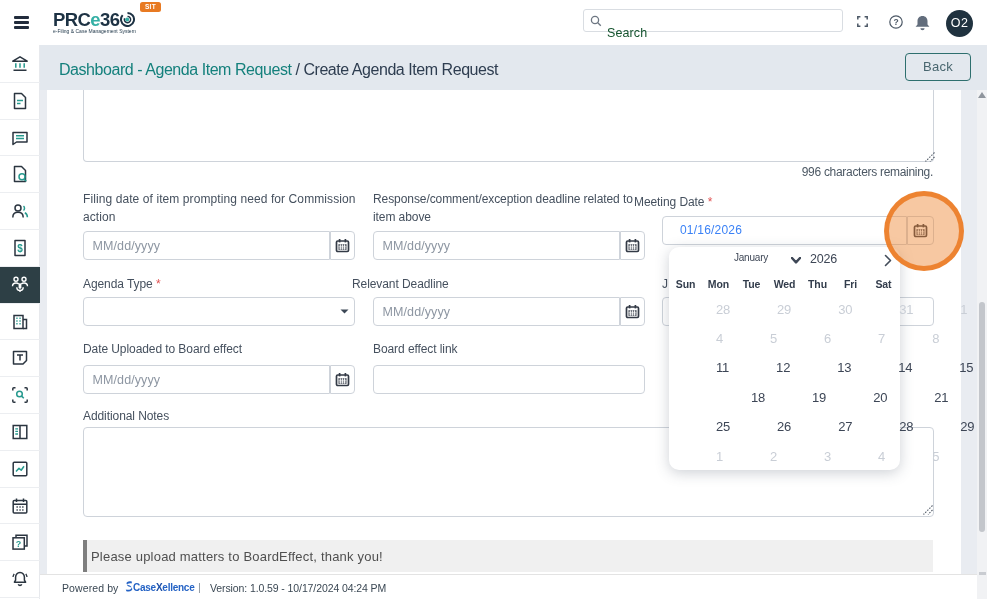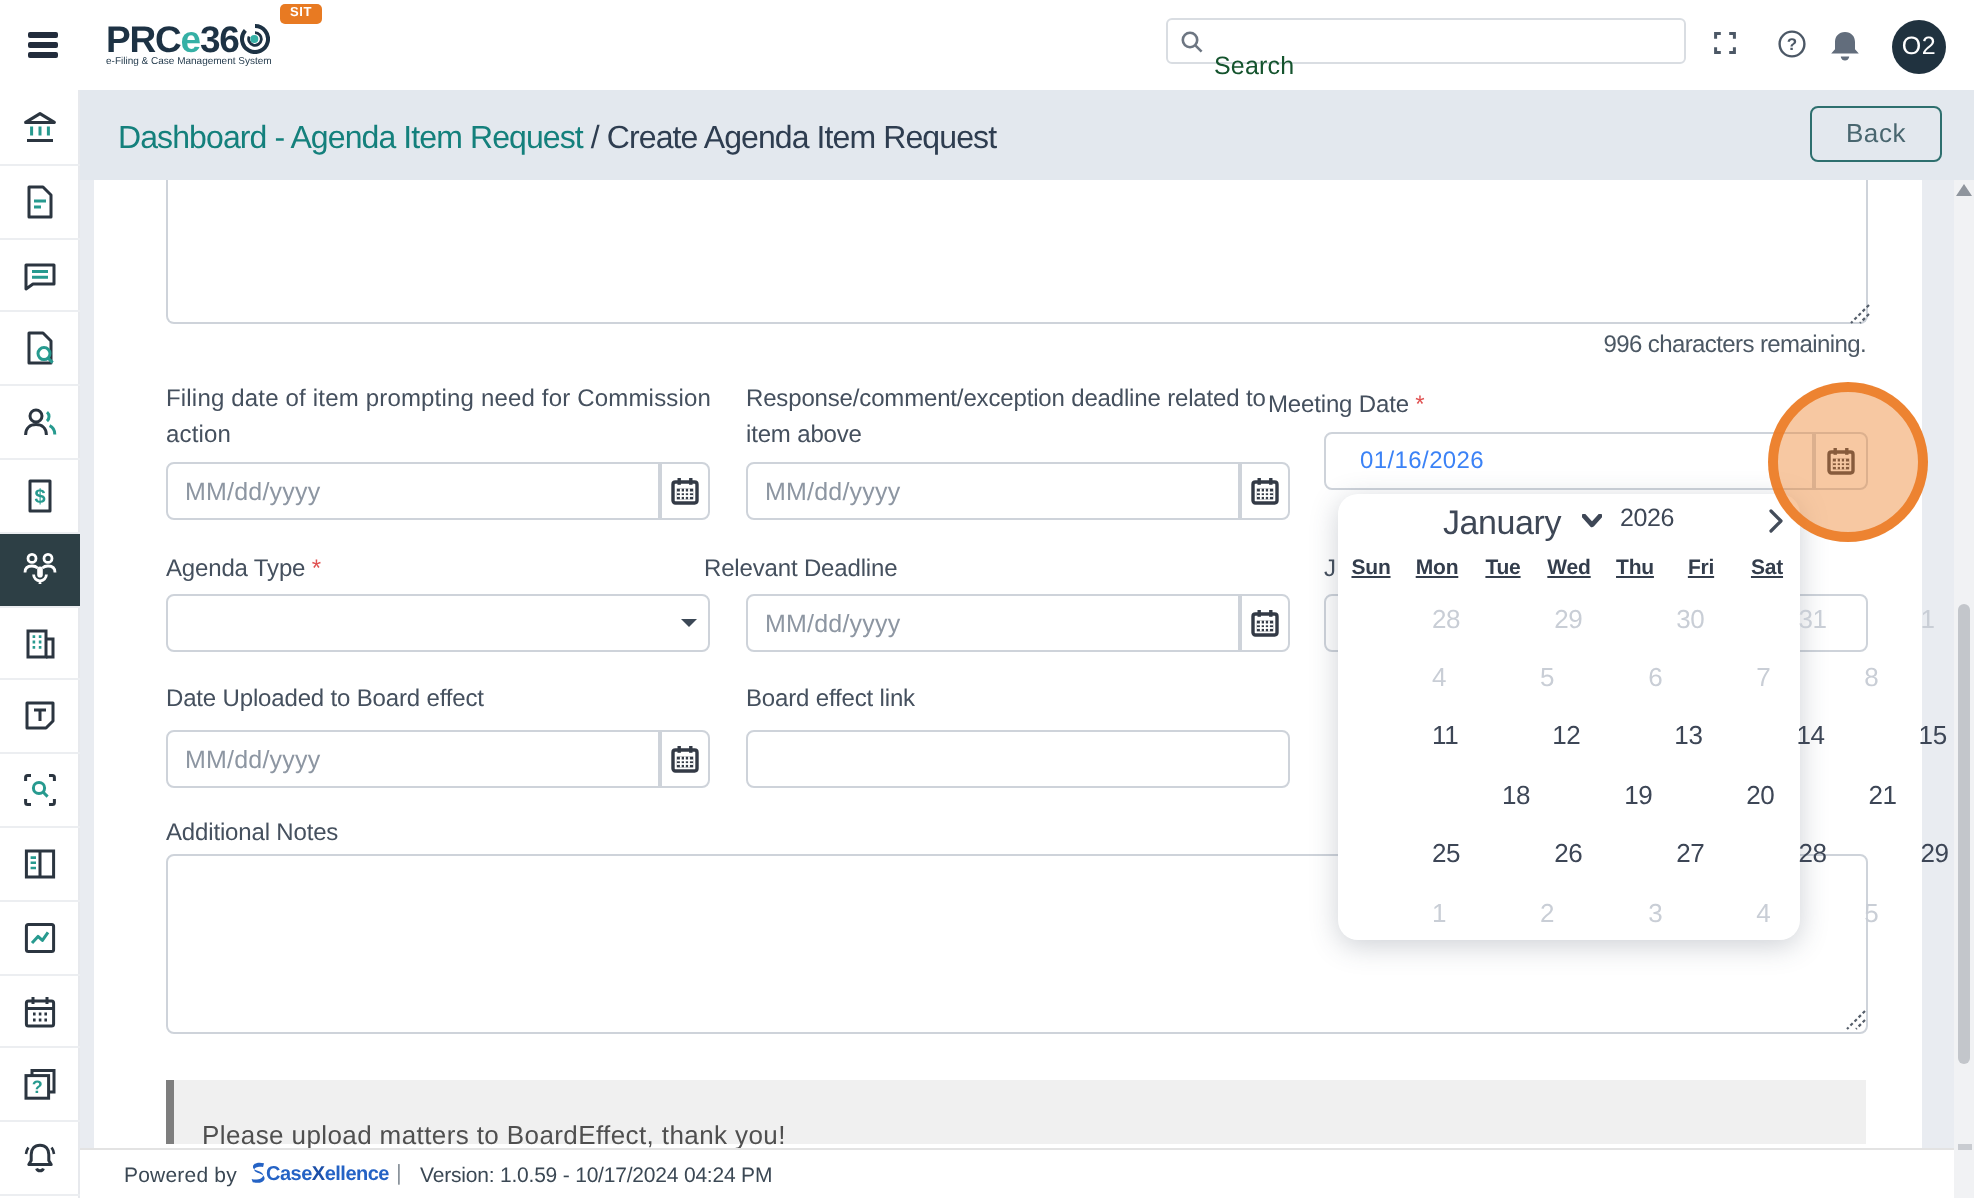--- a/index.html
+++ b/index.html
@@ -101,24 +101,24 @@
   </div>
 <div class="abs input" style="left:373px; top:365px; width:272px; height:29px;"></div>
 
 <div class="abs lbl" style="left:83px; top:408px;">Additional Notes</div>
 <div class="abs" style="left:83px; top:427px; width:851px; height:90px; border:1px solid #ced3da; border-radius:4px; background:#fff;"></div>
 <svg class="abs" style="left:923px; top:505px;" width="10" height="10" viewBox="0 0 10 10">
     <path d="M9.5 0.5 L0.5 9.5 M9.5 5 L5 9.5" stroke="#555e6a" stroke-width="1.1" stroke-dasharray="1.6,1.3"></path>
   </svg>
 
 <div class="abs" style="left:83px; top:540px; width:850px; height:32px; background:#f0f0f0; border-left:4px solid #7e7e7e;"></div>
-<div class="abs" style="left:101px; top:549px; font-size:13px; letter-spacing:0.2px; color:#4f4f4f;margin-top:11px;">Please upload matters to BoardEffect, thank you!</div>
+<div class="abs" style="left:91px; top:549px; font-size:13px; letter-spacing:0.2px; color:#4f4f4f;">Please upload matters to BoardEffect, thank you!</div>
 
 <div class="abs" style="left:669px; top:247px; width:231px; height:223px; background:#fff; border-radius:10px; box-shadow:0 3px 14px rgba(60,70,90,0.25); z-index:20;">
-  <div class="abs" style="left:46px; top:5px; width:72px; text-align:center; font-size:17px; letter-spacing:-0.2px; color:#3e4756;">January</div>
+  <div class="abs" style="left:46px; top:5px; width:72px; text-align:center; font-size:10px; letter-spacing:-0.2px; color:#3e4756;">January</div>
   <svg class="abs" style="left:122px; top:10px;" width="10" height="7" viewBox="0 0 10 7">
       <path d="M1 1 L5 5.4 L9 1" fill="none" stroke="#3e4756" stroke-width="2.4" stroke-linecap="round" stroke-linejoin="round"></path>
     </svg>
   <div class="abs" style="left:141px; top:5px; font-size:12.5px; letter-spacing:-0.2px; color:#3e4756;">2026</div>
   <svg class="abs" style="left:215px; top:7px;" width="8" height="13" viewBox="0 0 8 13">
       <path d="M1.5 1.5 L6.5 6.5 L1.5 11.5" fill="none" stroke="#434c5a" stroke-width="1.6" stroke-linecap="round" stroke-linejoin="round"></path>
     </svg>
   <div class="cal-row" style="top:31.3px;">
       <span class="dn">Sun</span>
       <span class="dn">Mon</span>
@@ -332,21 +332,21 @@
     <div class="sep" style="top:478.4px;"></div>
     <div class="sep" style="top:515.2px;"></div>
     <div class="sep" style="top:552px;"></div>
 </div>
 
 <div class="abs" style="left:884px; top:191px; width:80px; height:80px; border-radius:50%; background:rgba(238,133,48,0.45); border:5px solid rgba(236,122,34,0.88); z-index:50;"></div>
 
 <style>
 .lbl { font-size:12px; letter-spacing:-0.08px; color:#45505e; line-height:17.5px; }
 .cal-row { position:absolute; left:0; width:231px; display:flex; }
-.dn { width:33px; text-align:center; font-size:10.5px; font-weight:bold; letter-spacing:-0.1px; color:#333d4c;text-decoration:underline; }
+.dn { width:33px; text-align:center; font-size:10.5px; font-weight:bold; letter-spacing:-0.1px; color:#333d4c; }
 .dd { width:33px; height:29.1px; line-height:29.1px; text-align:center; font-size:13px; letter-spacing:-0.2px; color:#3d4656; position:relative;margin-left:47px; }
 .dm { color:#c9ced6; }
 .dd.sel { color:#fff; z-index:1; }
 .dd.sel::before { content:""; position:absolute; left:2px; top:0px; width:29px; height:29px; border-radius:50%; background:#4c8edb; z-index:-1; }
 .dd.ring::before { content:""; position:absolute; left:2.5px; top:0.5px; width:26px; height:26px; border:1px solid #8f97a1; border-radius:50%; }
 .sbico { left:10px; width:20px; height:20px; }
 .sep { position:absolute; left:0; width:40px; height:1px; background:#eceef1; }
 .calbtn { width:25px; height:29px; border:1px solid #ced3da; border-radius:0 4px 4px 0; background:#fff; display:flex; align-items:center; justify-content:center; }
 .req { color:#e05252; }
 .input { border:1px solid #ced3da; border-radius:4px; background:#fff; }

